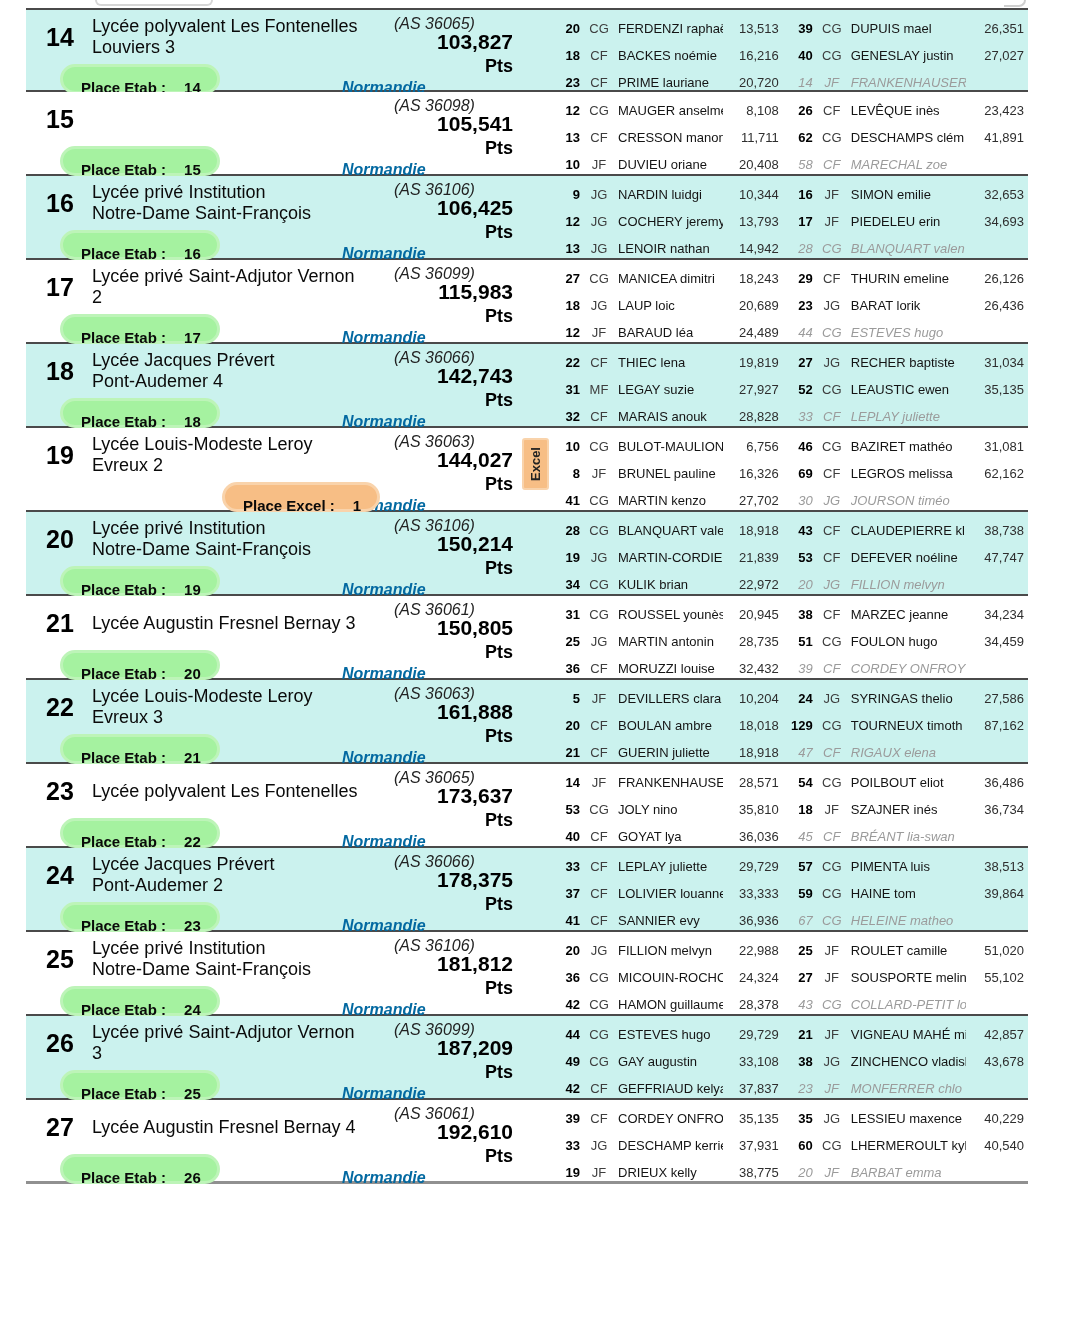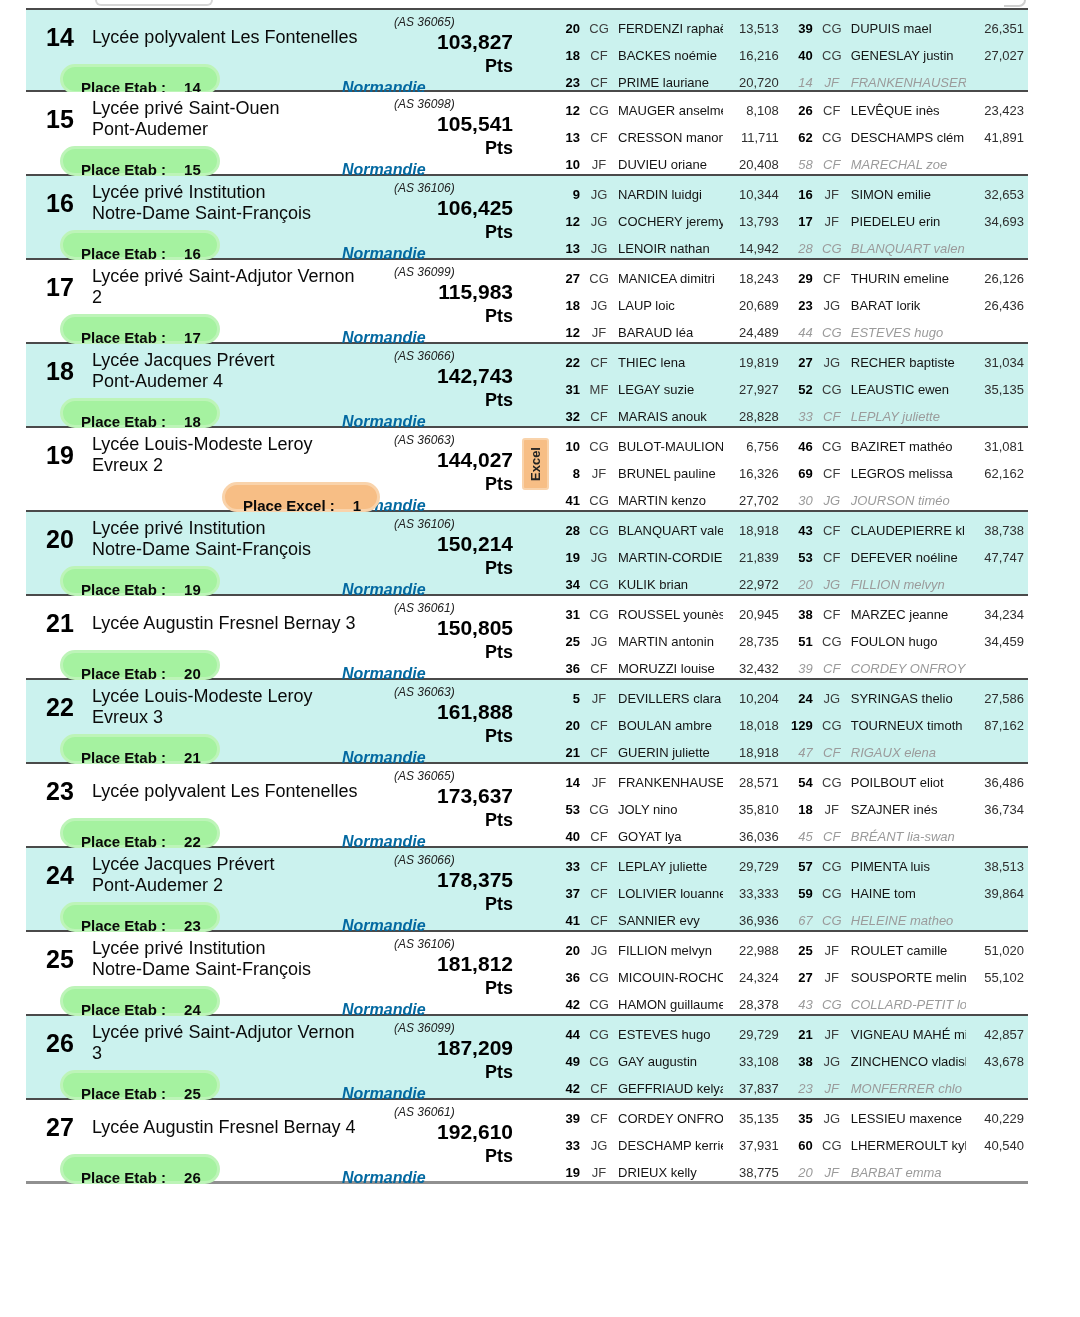--- a/index.html
+++ b/index.html
@@ -18,21 +18,21 @@
   .row:first-child{border-top:2px solid var(--sep)}
   .row:last-child{border-bottom:3px solid #909090}
   .row.alt1{background:var(--row-alt)}
   .row.alt2{background:#fff}
   .rank{position:absolute;left:10px;top:4px;width:48px;height:46px;
     display:flex;align-items:center;justify-content:center;
     font-size:25px;font-weight:bold;color:#000}
   .school{position:absolute;left:66px;top:4px;height:46px;display:flex;
     flex-direction:column;justify-content:center;font-size:18px;font-weight:normal;
     line-height:21px;white-space:nowrap;color:#0a0a0a}
-  .ascode{position:absolute;left:368px;top:5px;font-size:12px;font-style:italic;color:#222}
+  .ascode{position:absolute;left:368px;top:5px;font-size:16px;font-style:italic;color:#222}
   .ptsnum{position:absolute;right:515px;top:20px;font-size:21px;font-weight:bold;color:#000}
   .ptslbl{position:absolute;right:515px;top:46px;font-size:18px;font-weight:bold;color:#000}
   .region{position:absolute;left:316px;top:69px;width:170px;text-align:left;
     font-size:16px;font-weight:bold;font-style:italic;color:#0369a1}
   .badge{position:absolute;top:54px;height:30px;display:flex;align-items:center;
     border-radius:15px;padding:16px 16px 0 18px;font-size:15px;font-weight:bold;color:#0a0a0a}
   .badge .bval{margin-left:18px}
   .badge.green{left:34px;background:var(--green);border:3px solid var(--green-br)}
   .badge.orange{left:196px;background:var(--orange);border:3px solid var(--orange-br)}
   .exceltag{position:absolute;left:496px;top:10px;width:27px;height:52px;
@@ -54,20 +54,21 @@
 </head>
 <body>
 
 <div class="remnant-left"></div>
 <div class="remnant-right"></div>
 <div class="sheet" id="rows">
     <div class="row alt1">
       <div class="rank">14</div>
       <div class="school">
         <div>Lycée polyvalent Les Fontenelles</div>
+        <div>Louviers 3</div>
       </div>
       <div class="ascode">(AS 36065)</div>
       <div class="ptsnum">103,827</div>
       <div class="ptslbl">Pts</div>
       <div class="region">Normandie</div>
       <div class="badge green">
         <span>Place Etab :</span>
         <span class="bval">14</span>
       </div>
       <div class="athletes">
@@ -98,24 +99,20 @@
           <span class="asc">20,720</span>
           <span class="an ghost">14</span>
           <span class="ac ghost">JF</span>
           <span class="aname ghost">FRANKENHAUSER</span>
           <span class="asc ghost"></span>
         </div>
       </div>
     </div>
     <div class="row alt2">
       <div class="rank">15</div>
-      <div class="school">
-        <div>Lycée privé Saint-Ouen</div>
-        <div>Pont-Audemer</div>
-      </div>
       <div class="ascode">(AS 36098)</div>
       <div class="ptsnum">105,541</div>
       <div class="ptslbl">Pts</div>
       <div class="region">Normandie</div>
       <div class="badge green">
         <span>Place Etab :</span>
         <span class="bval">15</span>
       </div>
       <div class="athletes">
         <div class="aline l0">

